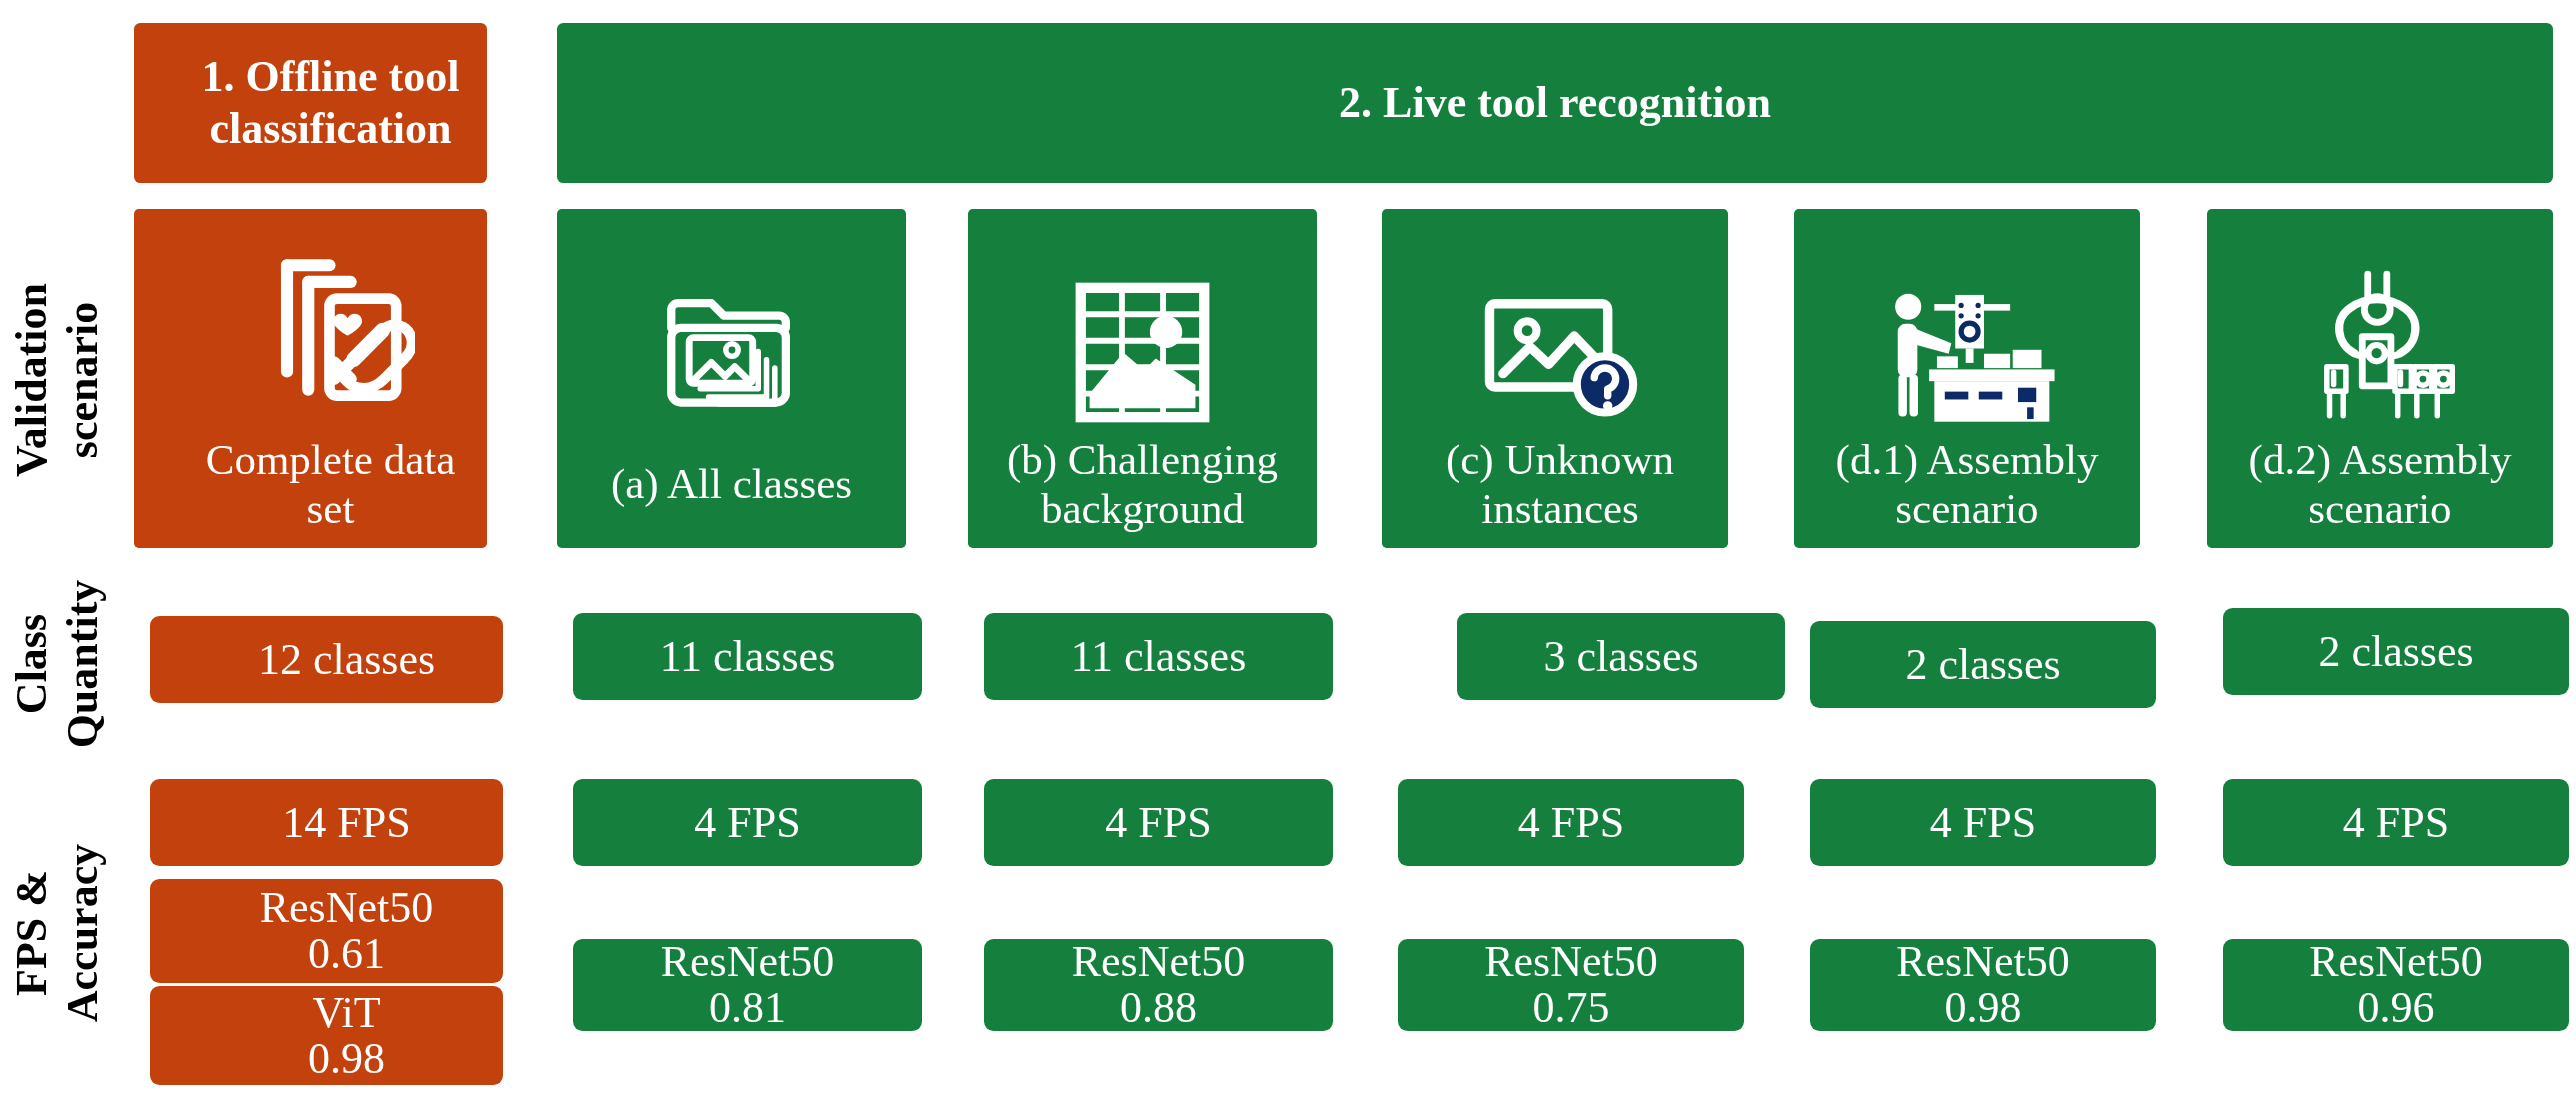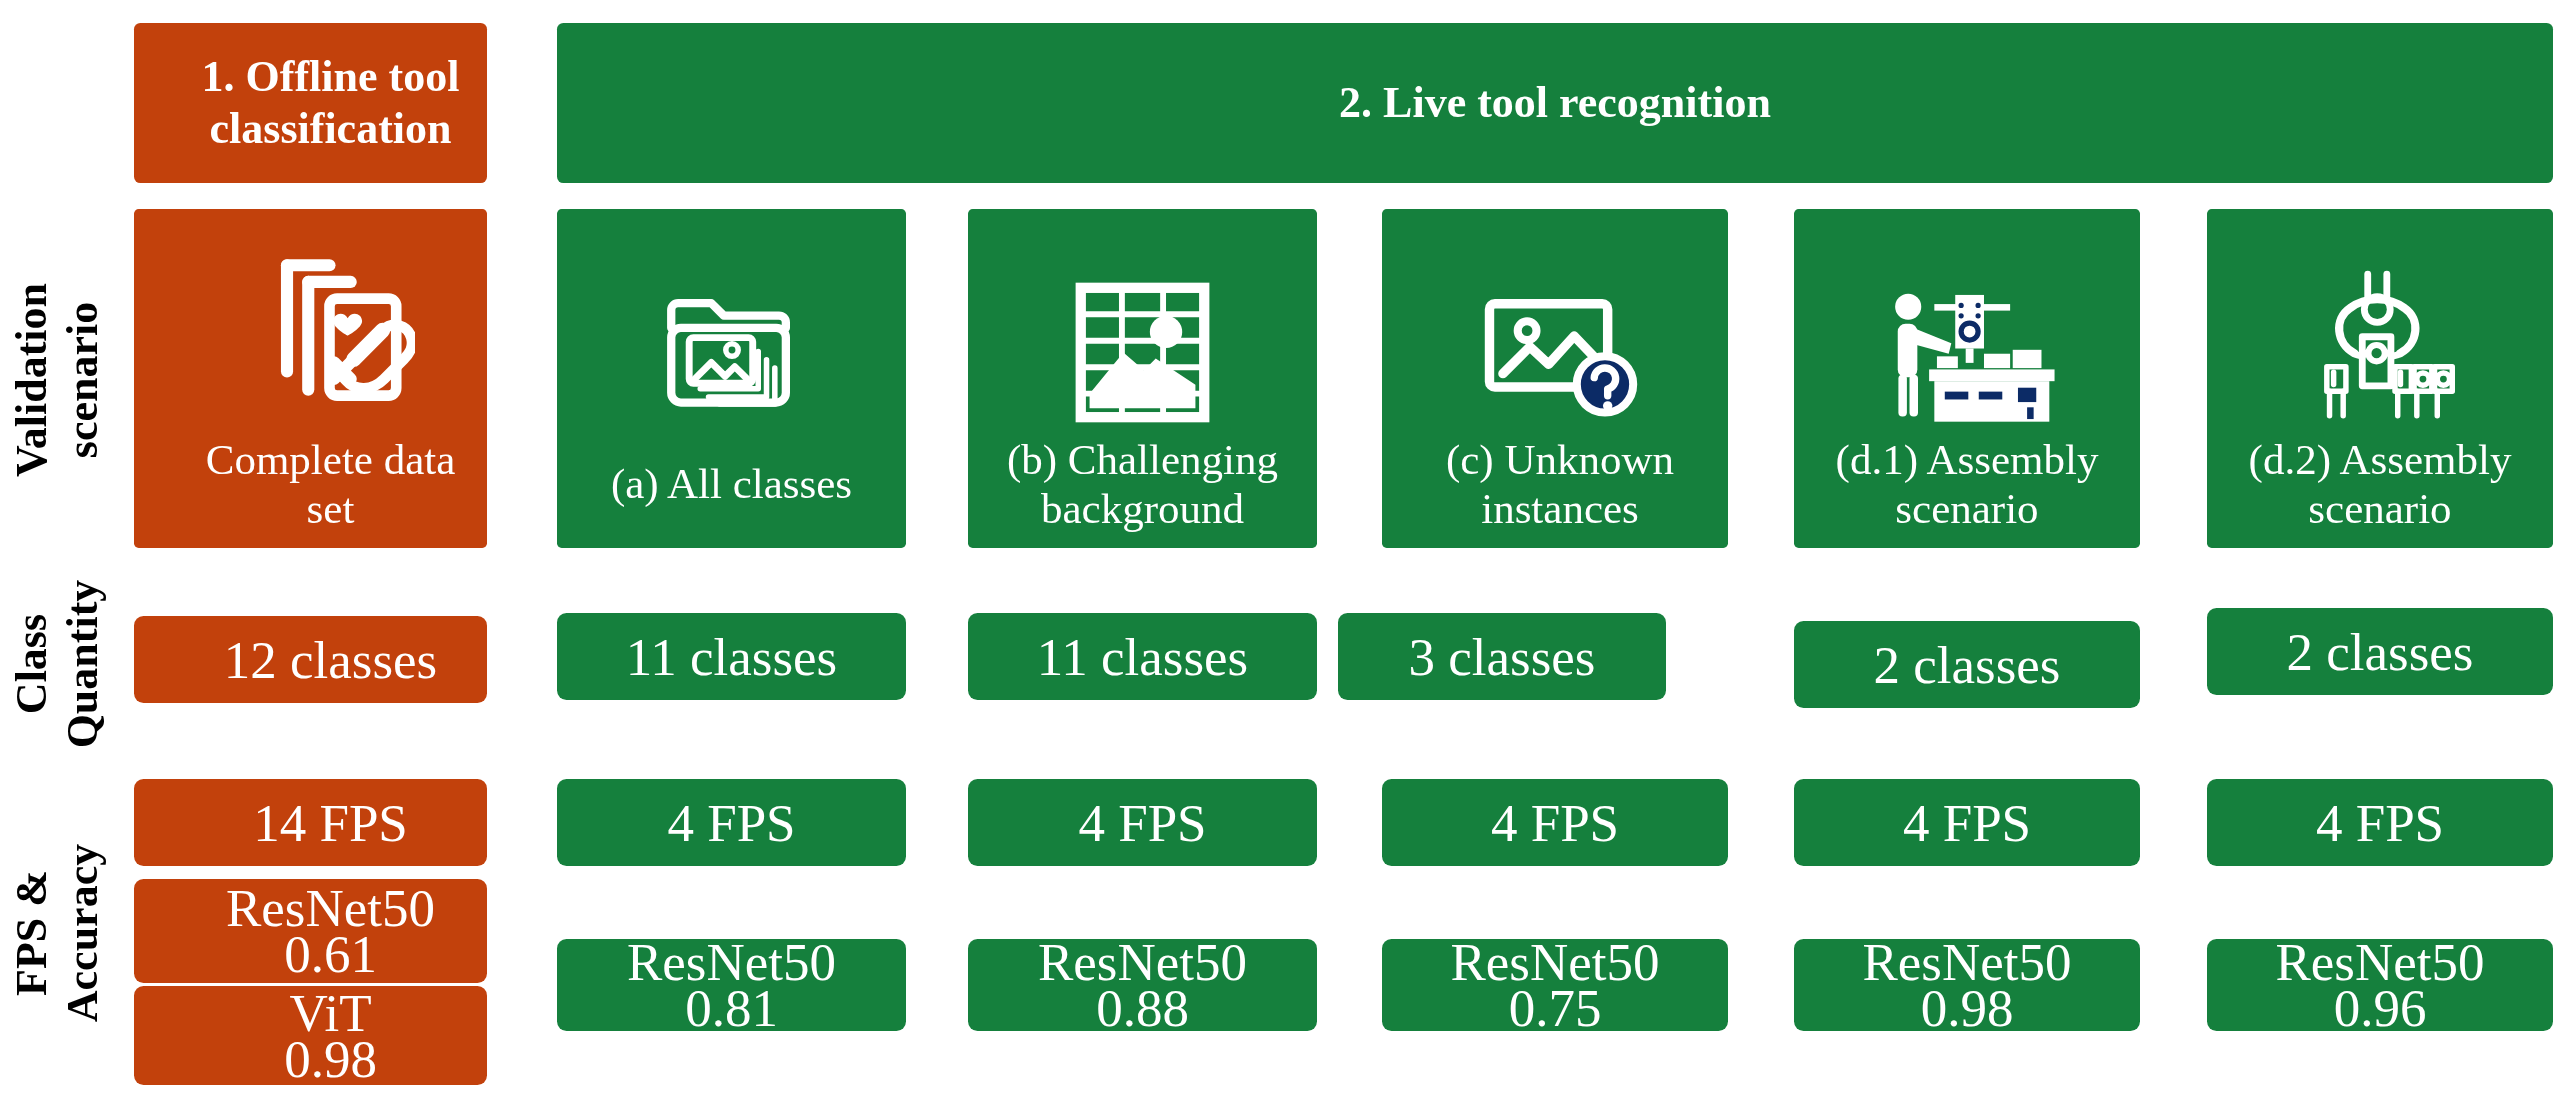--- a/index.html
+++ b/index.html
@@ -8,21 +8,21 @@
   .card{position:absolute;box-sizing:border-box;color:#ffffff;}
   .lb{background:#c2410c;padding-left:40px;}
   .nv{background:#15803d;}
   .hdr{border-radius:6.3px;display:flex;align-items:center;justify-content:center;text-align:center;
        font-weight:bold;font-size:44px;line-height:52px;white-space:pre-line;}
   .scenario{border-radius:4.7px;display:flex;flex-direction:column;align-items:center;}
   .icon-wrap{height:196px;margin-top:20.6px;display:flex;align-items:flex-end;justify-content:center;}
   .slabel{flex:1;display:flex;align-items:center;justify-content:center;text-align:center;
           font-size:43px;line-height:49px;white-space:pre-line;padding-bottom:6.3px;}
   .small{border-radius:9.5px;display:flex;flex-direction:column;align-items:center;justify-content:center;
-         text-align:center;font-size:53px;line-height:46px;white-space:pre-line;}
+         text-align:center;font-size:44px;line-height:46px;white-space:pre-line;margin-left:16px;}
   .acc-line{display:block;}
   .vlabel{position:absolute;color:#000000;font-weight:bold;font-size:44px;line-height:51px;text-align:center;
           white-space:pre-line;transform:translate(-50%,-50%) rotate(-90deg);}
   svg{display:block;}
 </style>
 </head>
 <body>
 
 <div class="canvas">
 
@@ -152,21 +152,21 @@
         <path d="M68 90 V108 M82 90 V108 M97 90 V108" stroke-width="4"></path>
       </svg>
     </div>
     <div class="slabel">(d.2) Assembly
 scenario</div>
   </div>
 
   <div class="card lb small" style="left:134px;top:616px;width:353px;height:87px;">12 classes</div>
   <div class="card nv small" style="left:557px;top:613px;width:349px;height:87px;">11 classes</div>
   <div class="card nv small" style="left:968px;top:613px;width:349px;height:87px;">11 classes</div>
-  <div class="card nv small" style="left:1338px;top:613px;width:328px;height:87px;">3 classes</div>
+  <div class="card nv small" style="left:1441px;top:613px;width:328px;height:87px;">3 classes</div>
   <div class="card nv small" style="left:1794px;top:621px;width:346px;height:87px;">2 classes</div>
   <div class="card nv small" style="left:2207px;top:608px;width:346px;height:87px;">2 classes</div>
 
   <div class="card lb small" style="left:134px;top:779px;width:353px;height:87px;">14 FPS</div>
   <div class="card nv small" style="left:557px;top:779px;width:349px;height:87px;">4 FPS</div>
   <div class="card nv small" style="left:968px;top:779px;width:349px;height:87px;">4 FPS</div>
   <div class="card nv small" style="left:1382px;top:779px;width:346px;height:87px;">4 FPS</div>
   <div class="card nv small" style="left:1794px;top:779px;width:346px;height:87px;">4 FPS</div>
   <div class="card nv small" style="left:2207px;top:779px;width:346px;height:87px;">4 FPS</div>
 

